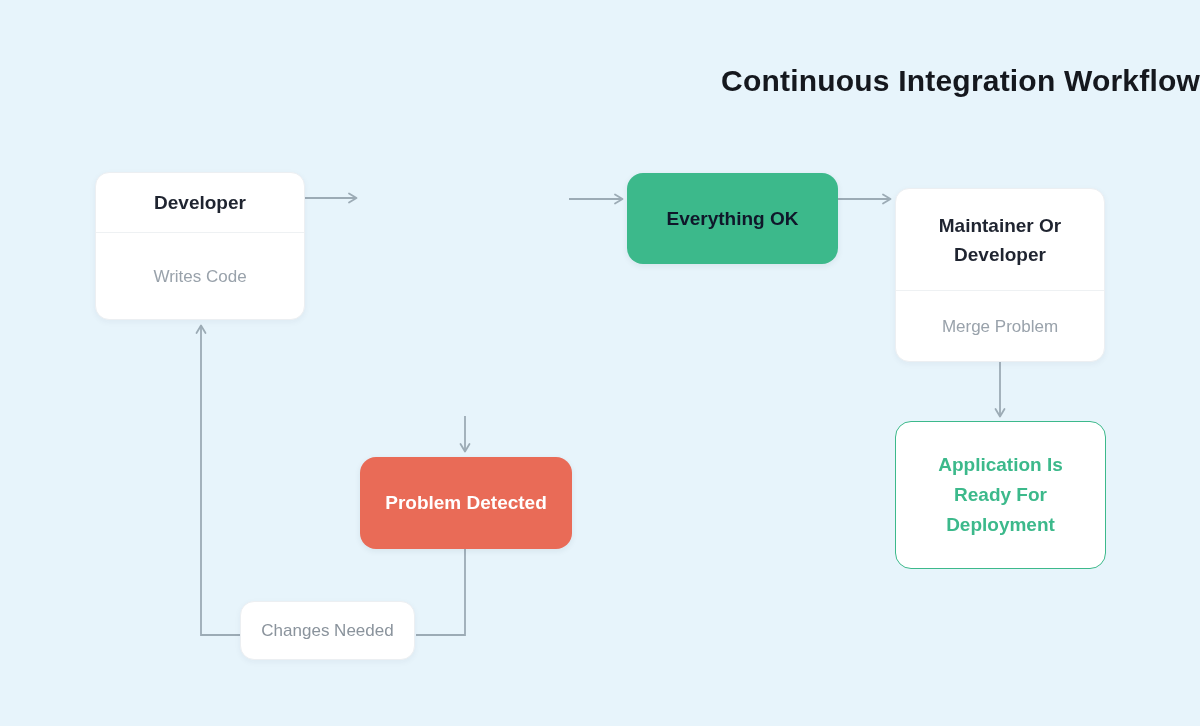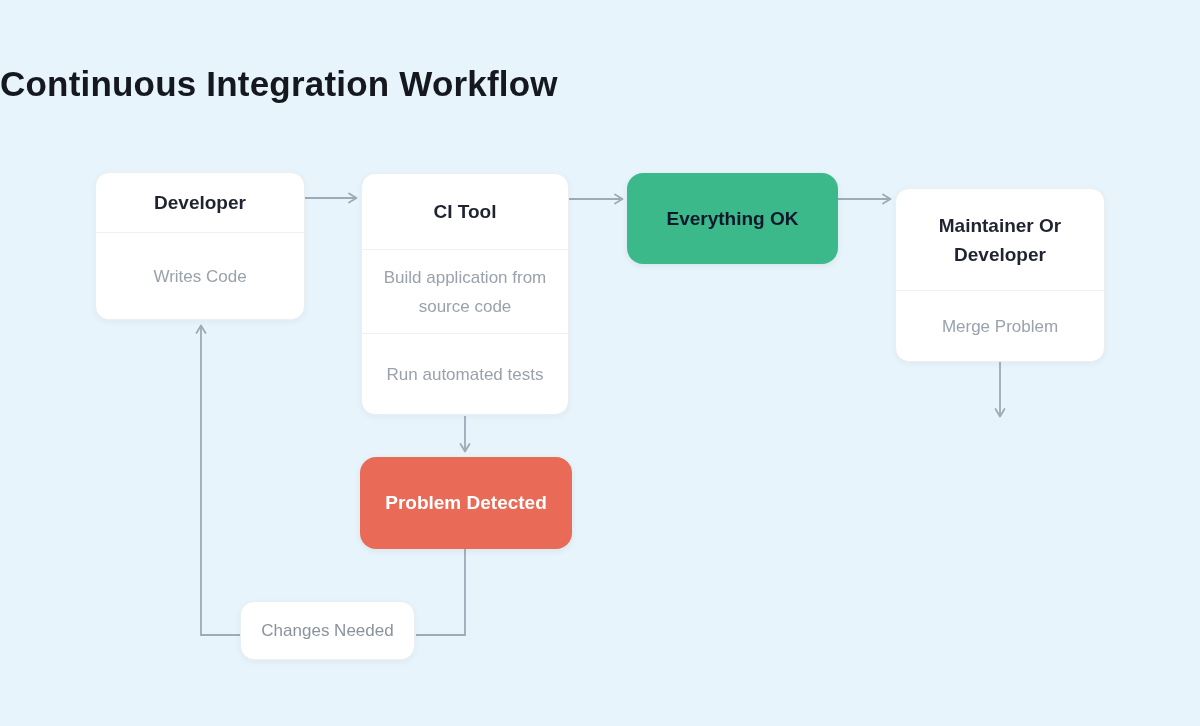--- a/index.html
+++ b/index.html
@@ -5,22 +5,22 @@
   html,body { margin:0; padding:0; }
   .canvas {
     position:relative;
     width:1200px; height:726px;
     background:var(--background,#E7F4FB);
     font-family:"Liberation Sans", sans-serif;
     overflow:hidden;
   }
   .diagram-title {
     position:absolute; left:0; top:64px; width:1200px;
-    text-align:left;
-    font-size:35px; font-weight:bold; color:#15181E;
+    text-align:right;
+    font-size:30px; font-weight:bold; color:#15181E;
     letter-spacing:.2px;
   }
   .connectors { position:absolute; left:0; top:0; }
   .connectors path { fill:none; stroke:var(--line,#9CABB5); stroke-width:1.8px; }
 
   .node {
     position:absolute;
     background:#ffffff;
     border:1px solid #ECEFF2;
     border-radius:14px;
@@ -92,48 +92,38 @@
   <div class="node node-developer">
     <div class="section s1">
       <span class="node-title">Developer</span>
     </div>
     <div class="divider"></div>
     <div class="section s2">
       <span class="node-sub">Writes Code</span>
     </div>
   </div>
 
-  <div class="node node-citool">
-    <div class="section s1">
-      <span class="node-title">CI Tool</span>
-    </div>
-    <div class="divider"></div>
-    <div class="section s2">
-      <span class="node-sub">Build application from source code</span>
-    </div>
-    <div class="divider"></div>
-    <div class="section s3">
-      <span class="node-sub">Run automated tests</span>
-    </div>
-  </div>
 
   <div class="pill pill-green node-ok">
     <span>Everything OK</span>
   </div>
 
   <div class="node node-maintainer">
     <div class="section s1">
       <span class="node-title">Maintainer Or Developer</span>
     </div>
     <div class="divider"></div>
     <div class="section s2">
       <span class="node-sub">Merge Problem</span>
     </div>
   </div>
 
+  <div class="pill pill-outline node-ready">
+    <span>Application Is Ready For Deployment</span>
+  </div>
 
   <div class="pill pill-red node-problem">
     <span>Problem Detected</span>
   </div>
 
   <div class="node-changes">
     <span>Changes Needed</span>
   </div>
 
 </div>

